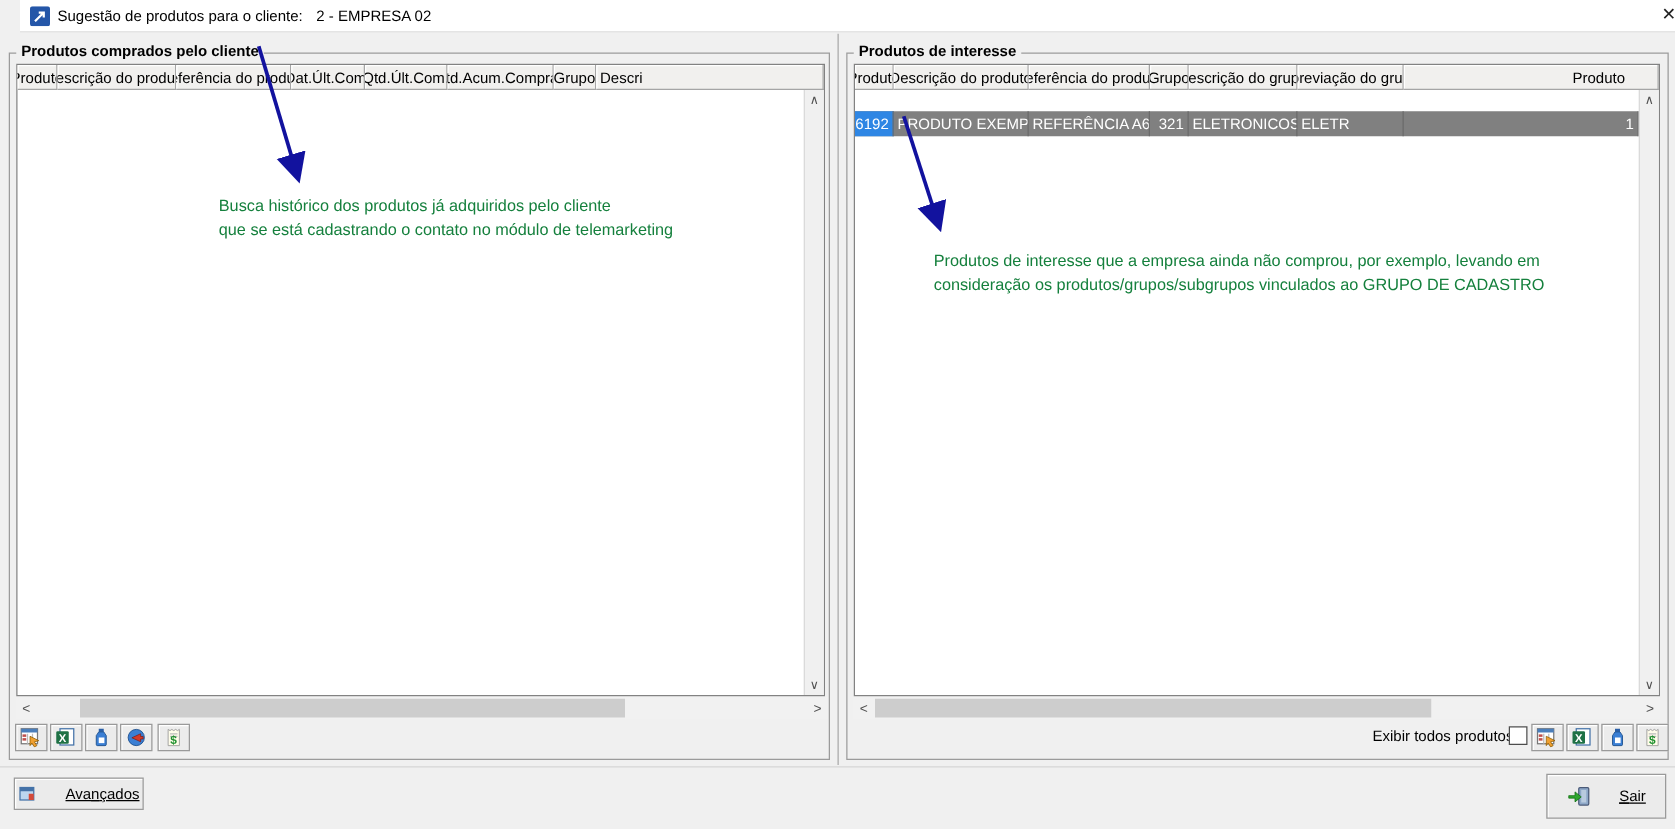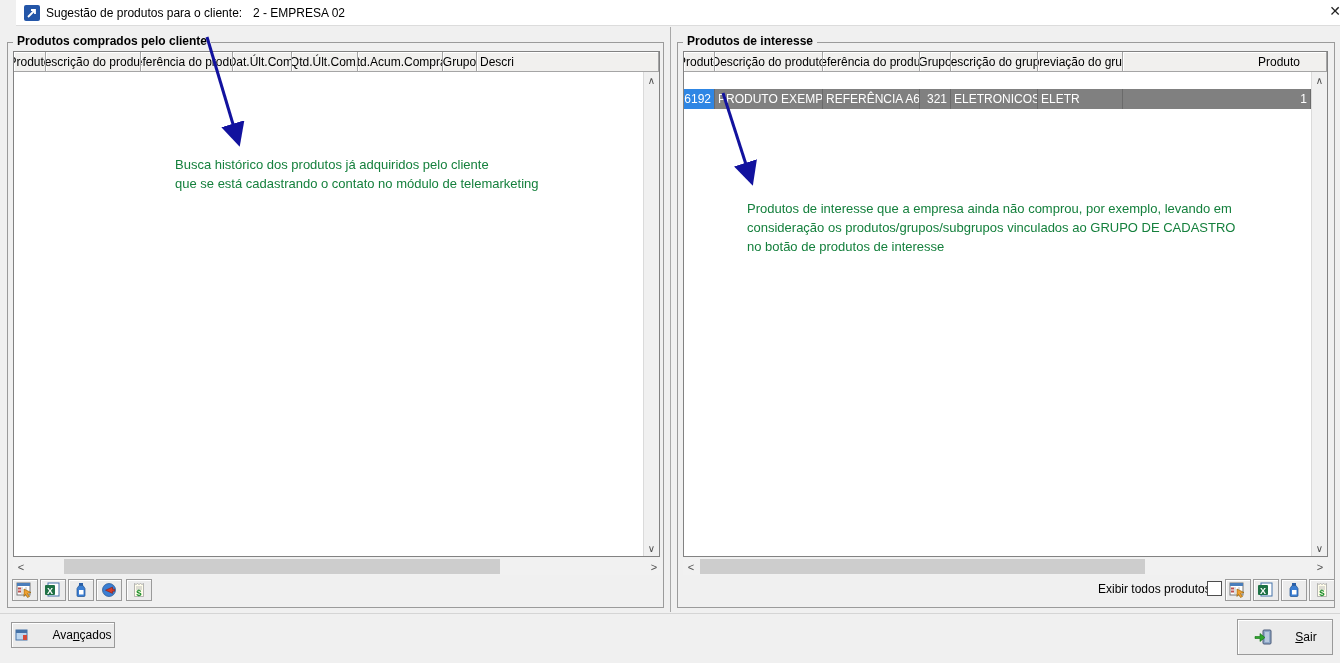--- a/index.html
+++ b/index.html
@@ -55,21 +55,21 @@
   .hthumb { position:absolute; top:1px; height:15px; background:#cdcdcd; }
   #lhsb .hthumb { left:51px; width:436px; }
   #rhsb .hthumb { left:17px; width:445px; }
 
   
   .tbtn { position:absolute; top:579px; width:26px; height:22px; background:#ececec; border:1px solid #9a9a9a;
           box-shadow:inset 1px 1px 0 #fff; display:flex; align-items:center; justify-content:center; cursor:default; }
 
   
   .pushbtn { position:absolute; background:#ebebeb; border:1px solid #9a9a9a; box-shadow:inset 1px 1px 0 #fff;
-             display:flex; align-items:center; justify-content:center; gap:22px; font-size:12px; cursor:default; }
+             display:flex; align-items:center; justify-content:center; gap:22px; font-size:12px; cursor:default;text-decoration:underline; }
   #advBtn  { left:11px;   top:622px; width:104px; height:26px; }
   #sairBtn { left:1237px; top:619px; width:96px;  height:36px; }
 
   
   .showall-label { position:absolute; left:1098px; top:582px; font-size:12px; }
   .showall-cb { position:absolute; left:1207px; top:581px; width:15px; height:15px; background:#fff; border:1px solid #4d4d4d; }
 
   
   .ann { position:absolute; color:#15803d; font-size:13px; line-height:19px; white-space:nowrap; }
   #annL { left:175px; top:155px; }
@@ -235,21 +235,20 @@
     </svg>
   </div>
 
   <div class="ann" id="annL">
     <div>Busca histórico dos produtos já adquiridos pelo cliente</div>
     <div>que se está cadastrando o contato no módulo de telemarketing</div>
   </div>
   <div class="ann" id="annR">
     <div>Produtos de interesse que a empresa ainda não comprou, por exemplo, levando em</div>
     <div>consideração os produtos/grupos/subgrupos vinculados ao GRUPO DE CADASTRO</div>
-    <div>no botão de produtos de interesse</div>
   </div>
 
   <svg class="arrow-layer" width="1340" height="663" viewBox="0 0 1340 663">
     <defs>
       <marker id="ah" markerWidth="10" markerHeight="10" refX="6" refY="4" orient="auto">
         <path d="M0,0 L8,4 L0,8 z" fill="#12129e"></path>
       </marker>
     </defs>
     <line x1="207" y1="37" x2="238" y2="141" stroke="#12129e" stroke-width="3" marker-end="url(#ah)"></line>
     <line x1="723" y1="93" x2="751" y2="180" stroke="#12129e" stroke-width="3" marker-end="url(#ah)"></line>

